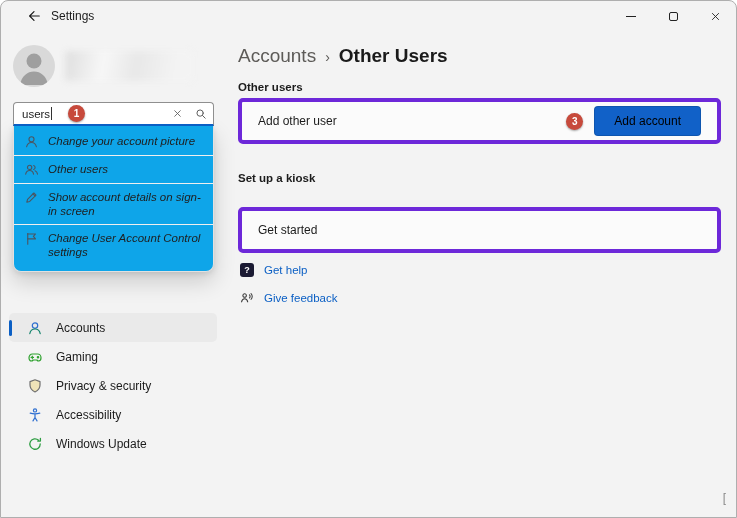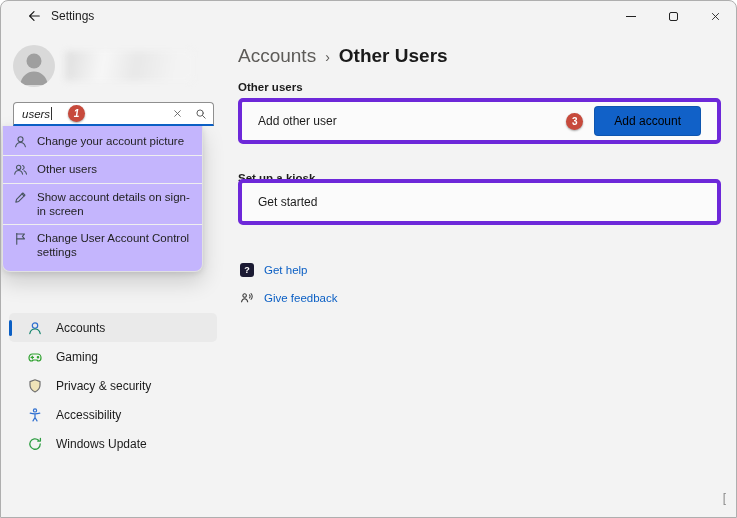--- a/index.html
+++ b/index.html
@@ -19,33 +19,33 @@
   .win-btn { width:42px; height:30px; display:flex; align-items:center; justify-content:center; color:#222; cursor:pointer; }
   .min-glyph { display:block; width:10px; height:1px; background:#222; }
   .max-glyph { display:block; width:9px; height:9px; border:1px solid #222; border-radius:2px; }
   
   .sidebar { position:absolute; left:0; top:30px; width:232px; bottom:0; }
   .avatar { position:absolute; left:12px; top:14px; width:42px; height:42px; border-radius:50%; background:#d9d9d9; overflow:hidden; display:flex; align-items:center; justify-content:center; cursor:pointer; }
   .name-skeleton { position:absolute; left:64px; top:20px; width:128px; height:30px; border-radius:3px;
     background:linear-gradient(100deg,#e2e2e2 5%,#f7f7f7 30%,#e8e8e8 55%,#f3f3f3 85%); filter:blur(3px); }
   .search-box { position:absolute; left:12px; top:71px; width:201px; height:24px; background:#fff;
     border:1px solid #8f8f8f; border-bottom:2px solid #0b5fc4; border-radius:4px 4px 0 0;
-    display:flex; align-items:center; padding:0 6px 0 8px; z-index:40; cursor:text;font-style:italic; }
+    display:flex; align-items:center; padding:0 6px 0 8px; z-index:40; cursor:text; }
   .search-text { font-size:11.5px; color:#1b1b1b; }
   .caret { width:1px; height:13px; background:#333; margin-left:1px; }
   .ann { width:17px; height:17px; border-radius:50%; background:#c74a3c; color:#fff; font-size:10px; font-weight:bold;
     display:flex; align-items:center; justify-content:center; box-shadow:0 1px 2px rgba(0,0,0,.35); flex:0 0 auto; }
   .ann-search { margin-left:16px; }
   .ann-inline { display:inline-flex; vertical-align:middle; margin-left:6px; }
   .search-right { margin-left:auto; display:flex; align-items:center; gap:13px; color:#5a5a5a; }
   
-  .dropdown { position:absolute; left:1px; top:95px; width:201px; background:#c4b5fd;
+  .dropdown { position:absolute; left:12px; top:95px; width:201px; background:#0ea5e9;
     border:1px solid #e1e1e1; border-top:none; border-radius:0 0 8px 8px;
     box-shadow:0 10px 22px rgba(0,0,0,.16), 0 2px 6px rgba(0,0,0,.10);
-    padding:2px 0 6px 0; z-index:30; }
+    padding:2px 0 6px 0; z-index:30;font-style:italic; }
   .sug-item { display:flex; align-items:flex-start; gap:9px; padding:6px 10px; cursor:pointer; }
   .sug-item + .sug-item { border-top:1px solid #efefef; }
   .sug-icon { flex:0 0 15px; margin-top:0; color:#4a5663; }
   .sug-text { font-size:11.5px; line-height:14px; color:#1f1f1f; }
   
   .nav { position:absolute; left:8px; top:282px; width:208px; z-index:1; }
   .nav-item { position:relative; display:flex; align-items:center; gap:13px; height:29px; padding-left:18px;
     border-radius:5px; font-size:12px; color:#1b1b1b; cursor:pointer; }
   .nav-item.selected { background:#eaeaea; }
   .nav-item.selected::before { content:""; position:absolute; left:0; top:6.5px; width:3px; height:16px;
@@ -56,21 +56,21 @@
   .breadcrumb { position:absolute; left:0; top:14px; display:flex; align-items:baseline; gap:9px; }
   .bc-root { font-size:19px; color:#5d5b58; cursor:pointer; }
   .bc-sep { font-size:14px; color:#5d5b58; }
   .bc-current { font-size:19px; font-weight:bold; color:#1a1a1a; }
   .sec-h { position:absolute; left:0; font-size:11.5px; font-weight:bold; color:#1b1b1b; }
   .h-other { top:50px; }
   .h-kiosk { top:141px; }
   .card { position:absolute; left:0; width:483px; height:46px; background:#fbfbfb;
     border:4px solid #6d28d9; border-radius:5px; display:flex; align-items:center; padding:0 16px; }
   .card-1 { top:67px; }
-  .card-2 { top:148px; cursor:pointer;text-align:center; }
+  .card-2 { top:176px; cursor:pointer;text-align:center; }
   .card-label { font-size:12px; color:#1b1b1b; }
   .card-right { margin-left:auto; display:flex; align-items:center; gap:11px; }
   .btn-primary { height:30px; padding:0 19px; background:#1161c8; color:#000000; font-size:12px;
     border:1px solid rgba(0,0,0,.12); border-radius:4px; display:flex; align-items:center; cursor:pointer; }
   .links { position:absolute; left:2px; top:230px; }
   .link-row { display:flex; align-items:center; gap:10px; height:18px; margin-bottom:10px; cursor:pointer; }
   .link-label { font-size:11.5px; color:#0b5fc4; }
   .help-glyph { width:14px; height:14px; border-radius:3px; background:#1b1a33; color:#fff; font-size:9px; font-weight:bold;
     display:flex; align-items:center; justify-content:center; }
   .fb-icon { color:#3a3a3a; display:flex; }

